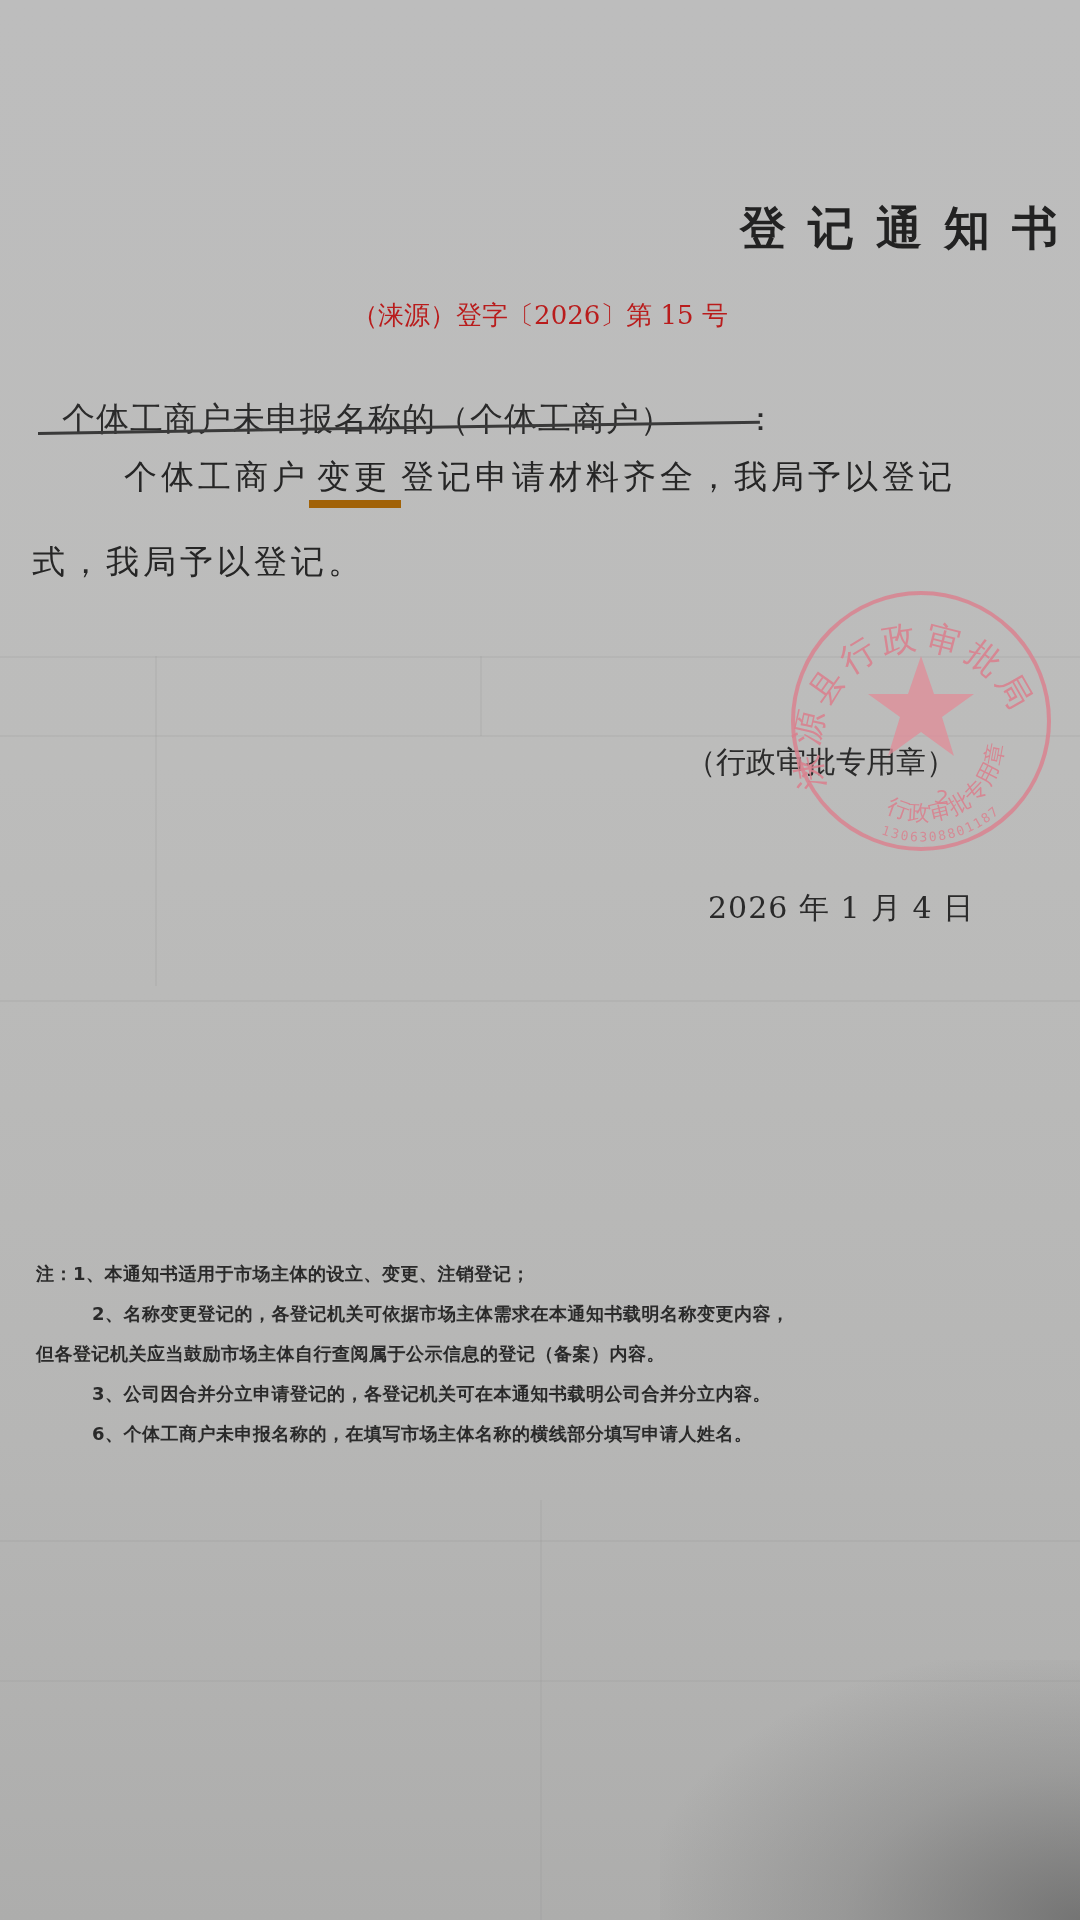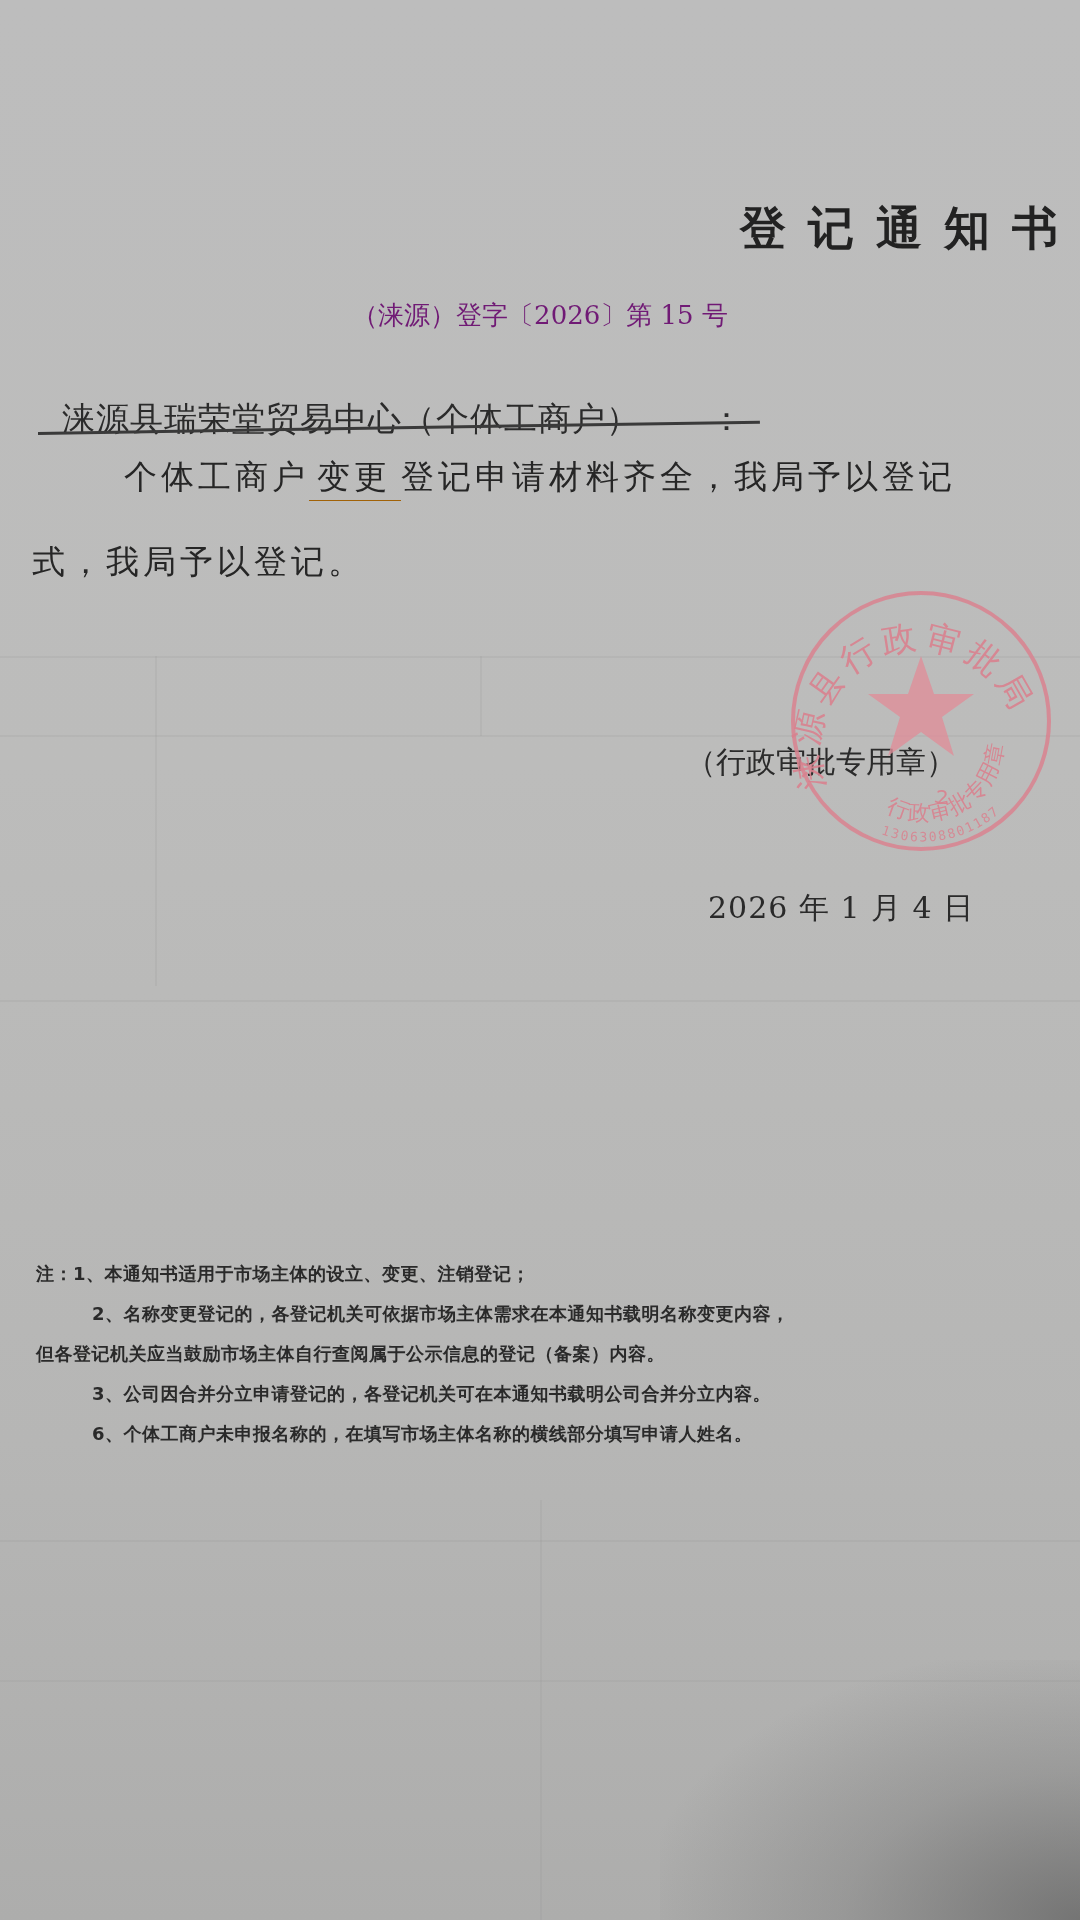--- a/index.html
+++ b/index.html
@@ -10,25 +10,25 @@
     color: #262626;
   }
   .shade-br {
     position: absolute; right: 0; bottom: 0; width: 420px; height: 260px;
     background: radial-gradient(ellipse at 100% 100%, rgba(70,70,70,0.55) 0%, rgba(90,90,90,0.25) 40%, rgba(0,0,0,0) 75%);
     pointer-events: none;
   }
   .ghost { position: absolute; background: rgba(150,150,150,0.18); pointer-events: none; }
   .abs { position: absolute; white-space: nowrap; }
   .title { left: 0; width: 1080px; top: 198px; text-align: right; font-family: "DejaVu Sans", sans-serif; font-weight: bold; font-size: 46px; letter-spacing: 22px; padding-left: 22px; box-sizing: border-box; color: #222; }
-  .docno { left: 0; width: 1080px; top: 298px; text-align: center; font-size: 26px; color: #701a75; }
+  .docno { left: 0; width: 1080px; top: 298px; text-align: center; font-size: 26px; color: #b91c1c; }
   .addressee { left: 62px; top: 397px; font-size: 33px; font-family: "DejaVu Sans", sans-serif; color: #2b2b2b; letter-spacing: 1px; }
   .addr-line { position: absolute; left: 38px; top: 432px; width: 722px; height: 3px; background: #3a3a3a; transform: rotate(-0.9deg); transform-origin: left center; }
   .body-line1 { left: 124px; top: 455px; font-size: 33px; font-family: "DejaVu Sans", sans-serif; letter-spacing: 4px; }
-  .fill { display: inline-block; border-bottom: 1px solid #a16207; padding: 0 10px 0 8px; }
+  .fill { display: inline-block; border-bottom: 8px solid #a16207; padding: 0 10px 0 8px; }
   .body-line2 { left: 32px; top: 540px; font-size: 33px; font-family: "DejaVu Sans", sans-serif; letter-spacing: 4px; }
   .seal-label { left: 686px; top: 742px; font-size: 30px; font-family: "DejaVu Sans", sans-serif; color: #2b2b2b; }
   .date { left: 708px; top: 888px; font-size: 30px; letter-spacing: 1px; color: #2a2a2a; text-align: right; }
   .note { left: 36px; font-size: 18px; font-family: "DejaVu Sans", sans-serif; font-weight: bold; color: #2a2a2a; letter-spacing: 0.5px; }
   .seal { position: absolute; left: 786px; top: 586px; width: 270px; height: 270px; pointer-events: none; }
 </style>
 </head>
 <body>
 
 <div class="ghost" style="left:0;top:656px;width:1080px;height:2px;"></div>
@@ -37,21 +37,21 @@
 <div class="ghost" style="left:480px;top:656px;width:2px;height:80px;"></div>
 <div class="ghost" style="left:0;top:1000px;width:1080px;height:2px;"></div>
 <div class="ghost" style="left:0;top:1540px;width:1080px;height:2px;"></div>
 <div class="ghost" style="left:0;top:1680px;width:1080px;height:2px;"></div>
 <div class="ghost" style="left:540px;top:1500px;width:2px;height:420px;"></div>
 
 <div class="abs title">登记通知书</div>
 <div class="abs docno">（涞源）登字〔2026〕第 15 号</div>
 
 <div class="abs addressee">
-  <span>涞源县瑞荣堂贸易中心（个体工商户）</span><span style="display:inline-block;width:70px"></span><span>：</span>
+  <span>个体工商户未申报名称的（个体工商户）</span><span style="display:inline-block;width:70px"></span><span>：</span>
 </div>
 <div class="addr-line"></div>
 
 <div class="abs body-line1">
   <span>个体工商户</span><span class="fill">变更</span><span>登记申请材料齐全，我局予以登记</span>
 </div>
 <div class="abs body-line2">式，我局予以登记。</div>
 
 <div class="abs seal-label">（行政审批专用章）</div>
 

